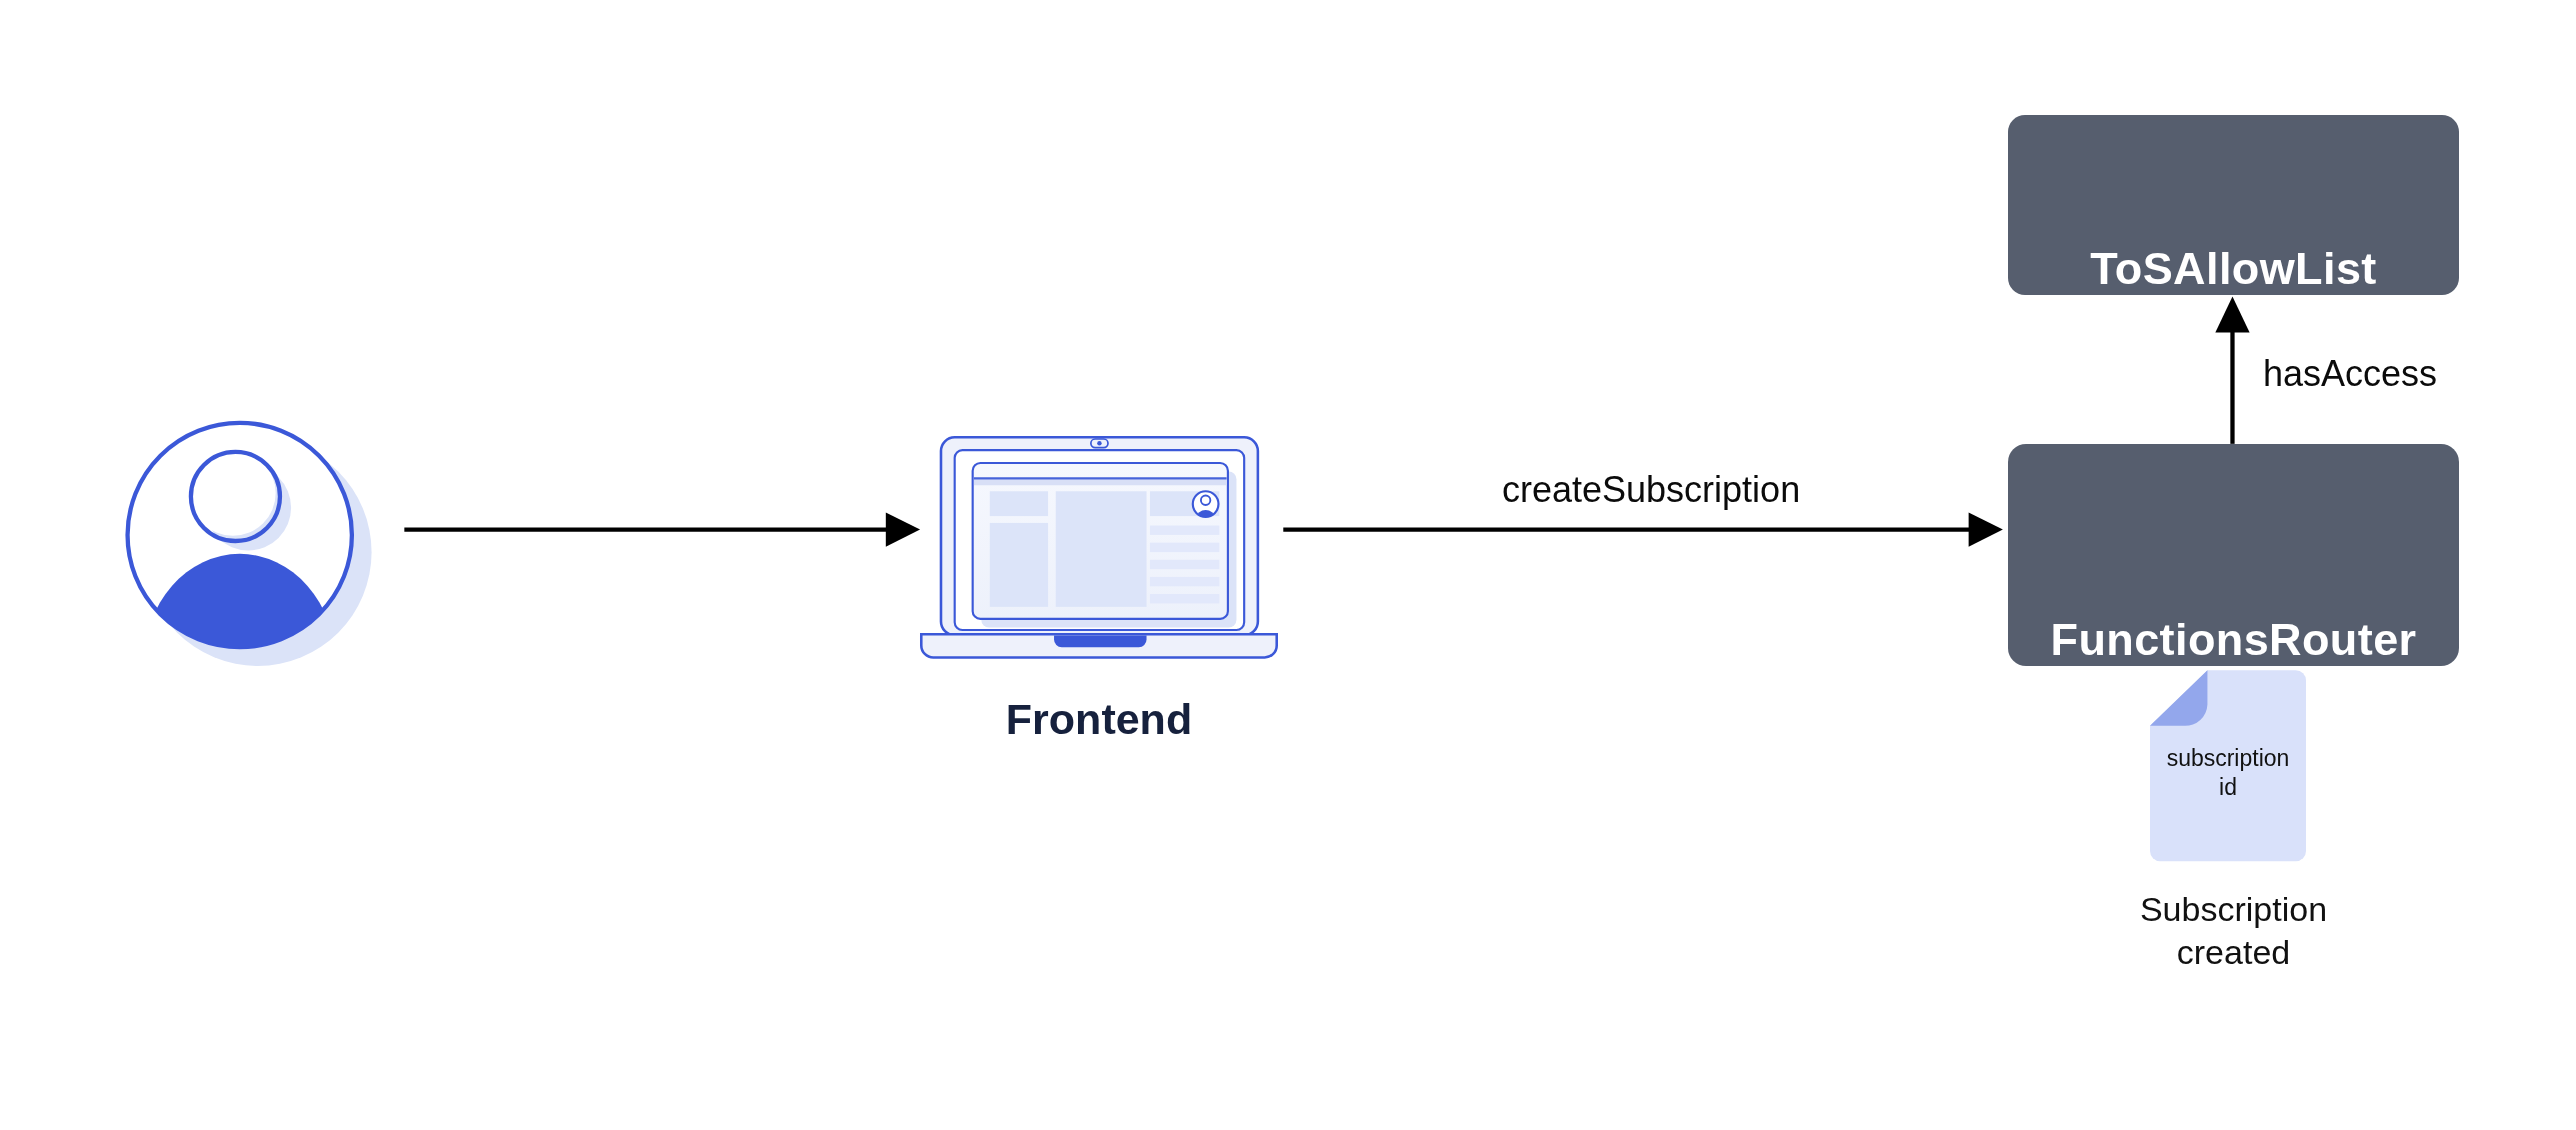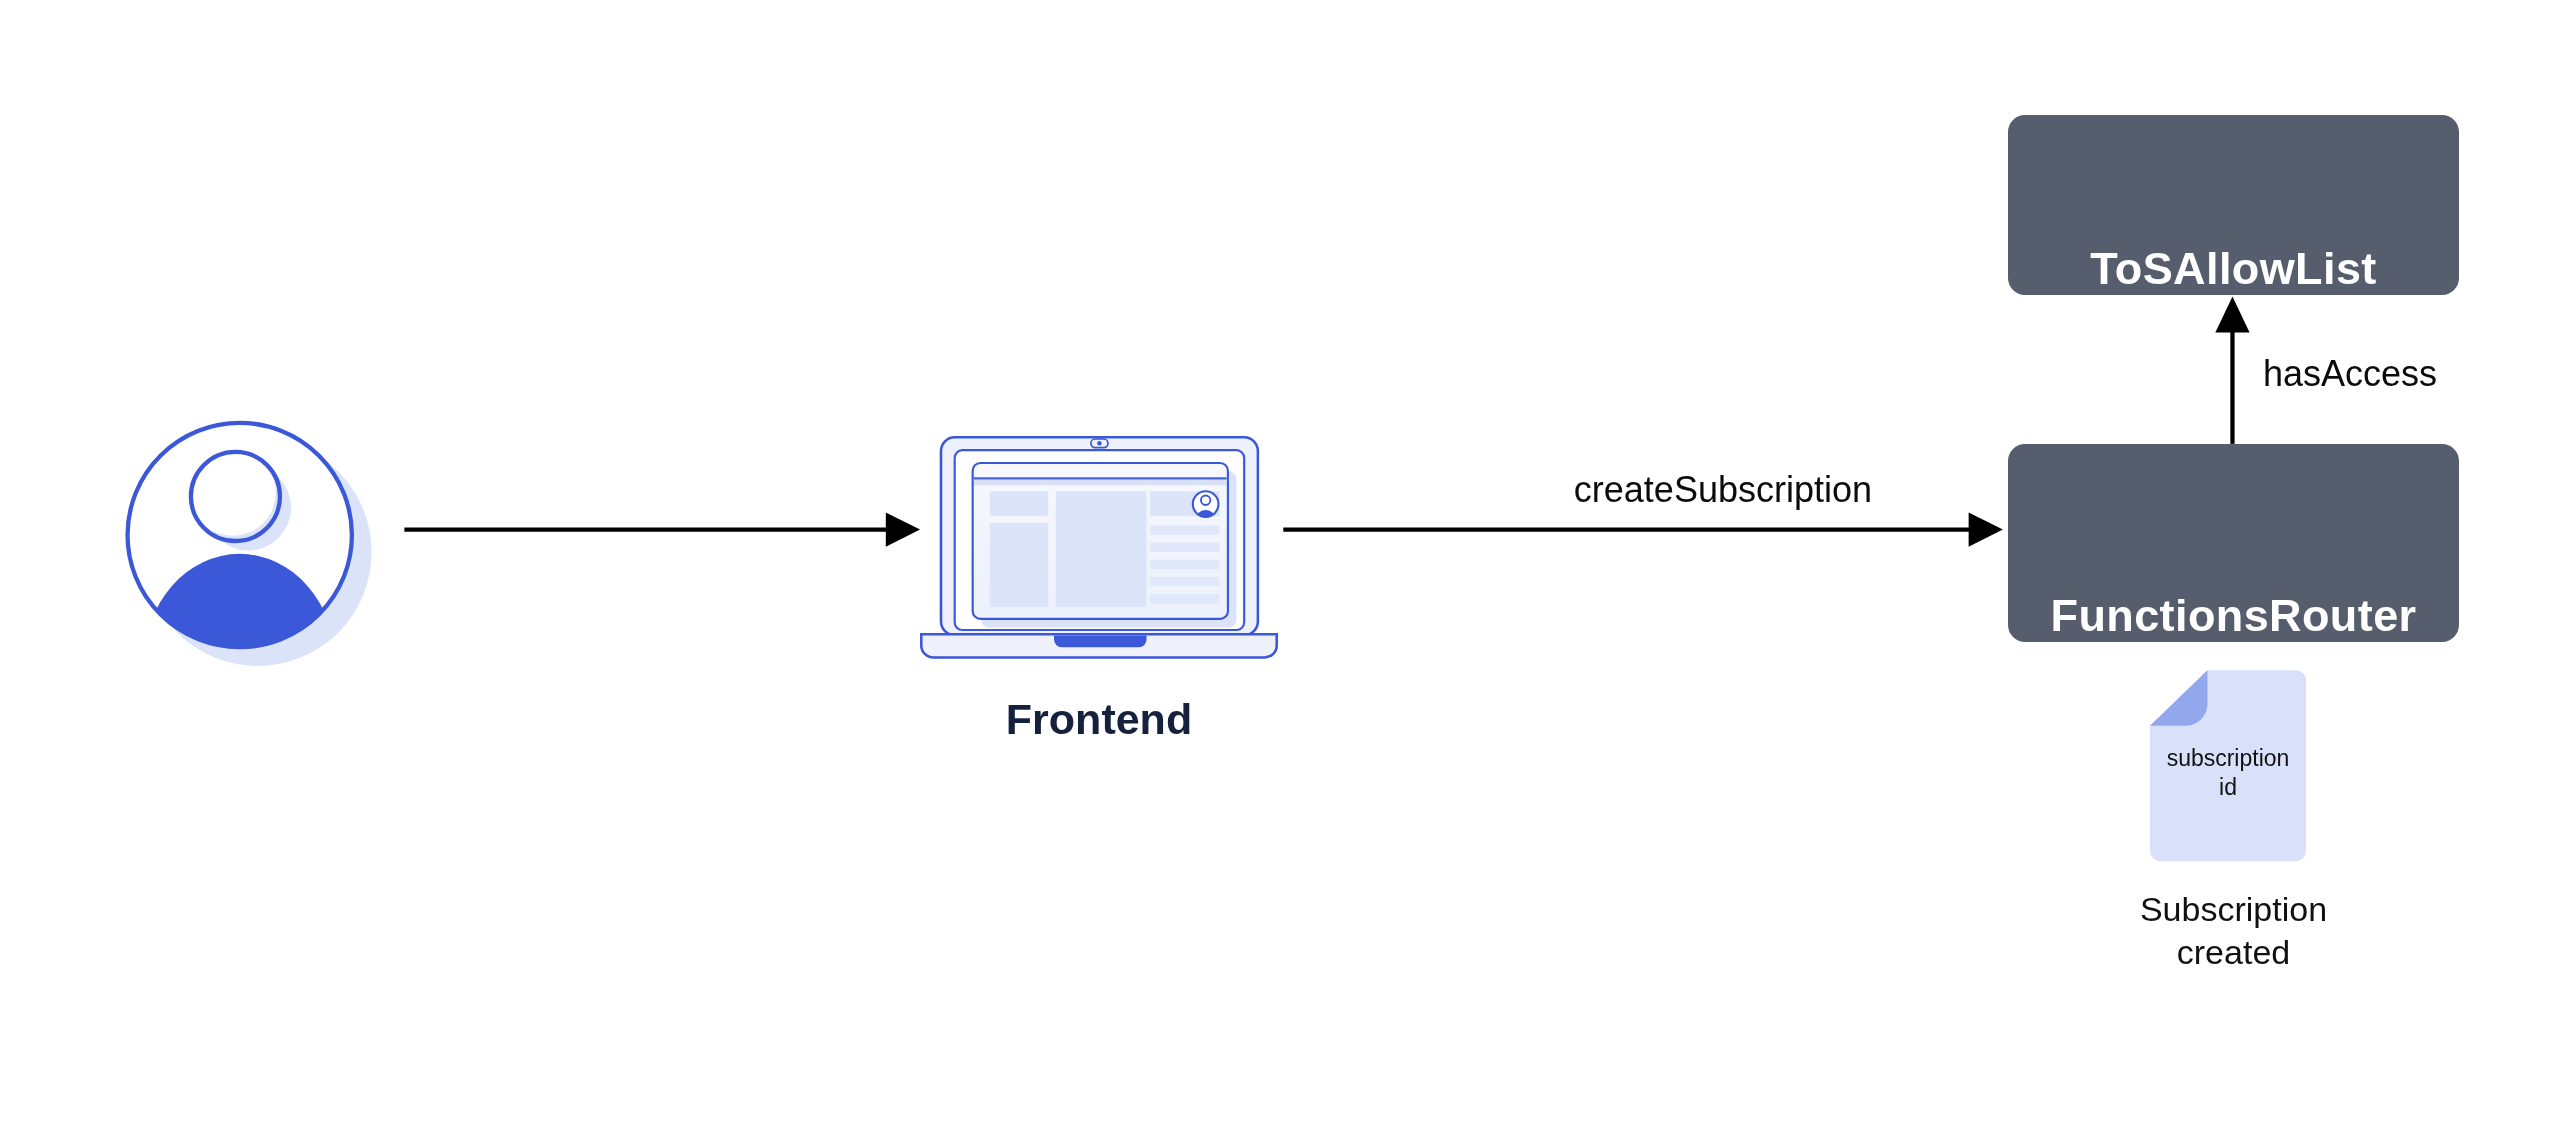--- a/index.html
+++ b/index.html
@@ -31,41 +31,41 @@
     position:absolute;
     width:451px;height:180px;
     background:var(--node-box);
     border-radius:17px;
     display:flex;align-items:flex-end;justify-content:center;
     color:var(--node-box-text);
     font-size:45px;font-weight:700;
     letter-spacing:0.4px;
   }
   .box-tos{left:2008px;top:115px;}
-  .box-fr{left:2008px;top:444px;height:198px;}
+  .box-fr{left:2008px;top:444px;height:222px;border-radius:18px;}
 
   
   .node-label{
     position:absolute;
     text-align:center;
     color:var(--label-navy);
     font-size:43px;font-weight:700;
     line-height:1.1;
   }
   .label-eoa{left:107px;top:696px;width:274px;}
   .label-frontend{left:917px;top:696px;width:364px;}
 
   .mono-label{
     position:absolute;
     font-family:Liberation Sans, sans-serif;
     font-size:36px;
     color:var(--edge-black);
     line-height:34px;
   }
-  .label-create{left:1444px;top:473px;width:428px;text-align:right;}
+  .label-create{left:1502px;top:473px;width:428px;text-align:left;}
   .label-hasaccess{left:2263px;top:355px;line-height:38px;}
 
   .doc-text{
     position:absolute;left:2150px;top:744px;width:156px;
     text-align:center;color:#111;
     font-size:23px;line-height:29px;font-weight:400;
   }
   .doc-text span{display:block;}
 
   .caption{

